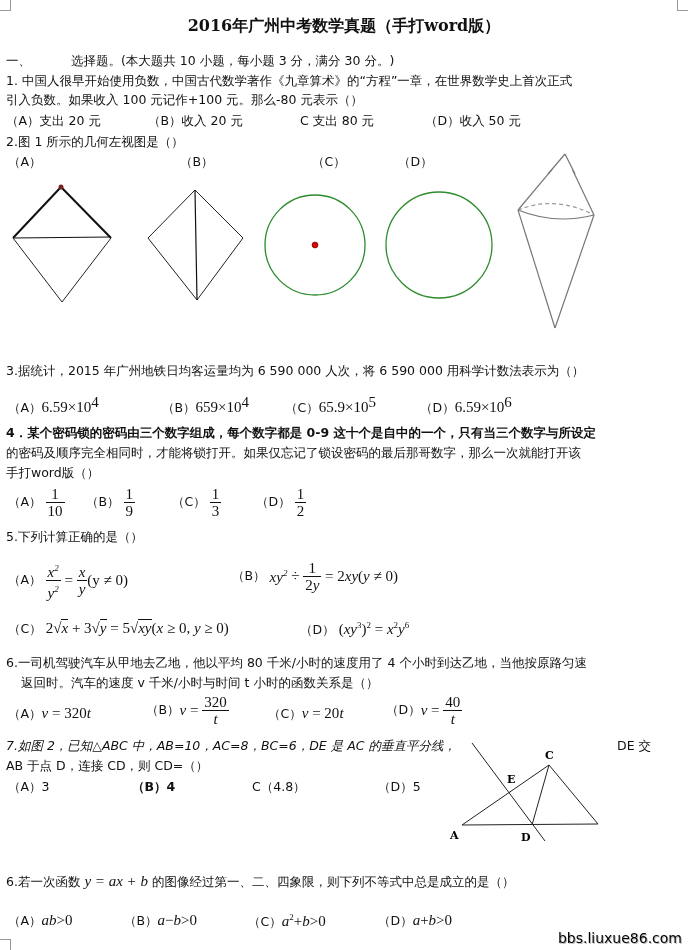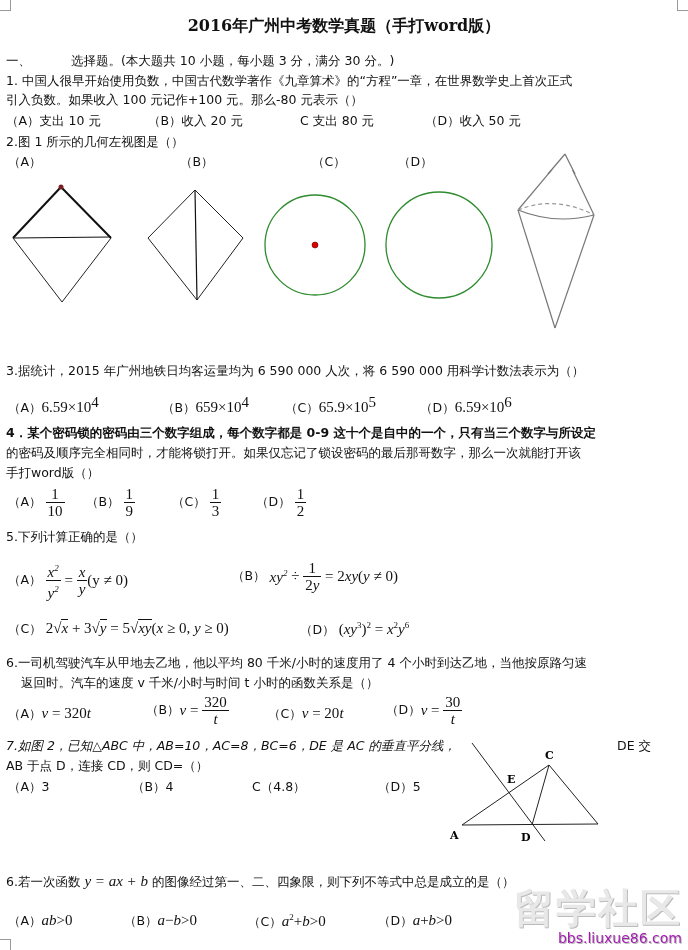--- a/index.html
+++ b/index.html
@@ -14,39 +14,39 @@
   .m { font-family: "Liberation Serif", "DejaVu Serif", serif; font-size: 15px; }
   .mi { font-family: "Liberation Serif", "DejaVu Serif", serif; font-style: italic; font-size: 15px; }
   .opt { position: absolute; white-space: nowrap; }
   .frac { display: inline-block; vertical-align: middle; text-align: center; font-family: "Liberation Serif", serif; font-size: 15px; line-height: 16px; }
   .frac .num { display: block; border-bottom: 1px solid #111; padding: 0 2px; }
   .frac .den { display: block; padding: 0 2px; }
   sup { font-size: 9px; }
   .corner { position: absolute; width: 10px; height: 10px; border-color: #999; border-style: solid; border-width: 0; }
   .wm { position: absolute; right: 6px; bottom: 4px; text-align: right; color: #e6e6e6; font-family: "DejaVu Sans", sans-serif; }
   .wm .big { font-size: 40px; font-weight: bold; letter-spacing: 2px; color: #e8e8e8; text-shadow: 1px 1px 0 #bbb, -1px -1px 0 #fff; line-height: 44px; }
-  .wm .small { font-size: 14px; color: #a21caf; text-shadow: 1px 1px 0 #bbb; }
+  .wm .small { font-size: 14px; color: #000000; text-shadow: 1px 1px 0 #bbb; }
 </style>
 </head>
 <body>
 
 <div class="corner" style="left:0;top:0;border-right-width:1px;border-bottom-width:1px;"></div>
 <div class="corner" style="right:0;top:0;border-left-width:1px;border-bottom-width:1px;"></div>
 <div class="corner" style="left:0;bottom:0;border-right-width:1px;border-top-width:1px;"></div>
 
 <div class="abs title">2016年广州中考数学真题（手打word版）</div>
 
 <div class="line" style="top:52px;">
   <span>一、</span>
   <span style="margin-left:36px;">选择题。(本大题共 10 小题，每小题 3 分，满分 30 分。)</span>
 </div>
 
 <div class="line" style="top:72px;">1.  中国人很早开始使用负数，中国古代数学著作《九章算术》的“方程”一章，在世界数学史上首次正式</div>
 <div class="line" style="top:91px;">    引入负数。如果收入 100 元记作+100 元。那么-80 元表示（）</div>
-<div class="opt" style="left:6px;top:113px;">（A）支出 10 元</div>
+<div class="opt" style="left:6px;top:113px;">（A）支出 20 元</div>
 <div class="opt" style="left:148px;top:113px;">（B）收入 20 元</div>
 <div class="opt" style="left:300px;top:113px;">C 支出 80 元</div>
 <div class="opt" style="left:425px;top:113px;">（D）收入 50 元</div>
 
 <div class="line" style="top:133px;">2.图 1 所示的几何左视图是（）</div>
 <div class="opt" style="left:8px;top:154px;">（A）</div>
 <div class="opt" style="left:180px;top:154px;">（B）</div>
 <div class="opt" style="left:312px;top:154px;">（C）</div>
 <div class="opt" style="left:398px;top:154px;">（D）</div>
 
@@ -148,28 +148,28 @@
 <div class="opt" style="left:8px;top:705px;">
   <span>（A）</span><span class="m"><i>v</i> = 320<i>t</i></span>
 </div>
 <div class="opt" style="left:146px;top:694px;">
   <span style="vertical-align:middle;">（B）</span><span class="m" style="vertical-align:middle;"><i>v</i> = </span><span class="frac"><span class="num m">320</span><span class="den mi">t</span></span>
 </div>
 <div class="opt" style="left:268px;top:705px;">
   <span>（C）</span><span class="m"><i>v</i> = 20<i>t</i></span>
 </div>
 <div class="opt" style="left:386px;top:694px;">
-  <span style="vertical-align:middle;">（D）</span><span class="m" style="vertical-align:middle;"><i>v</i> = </span><span class="frac"><span class="num m">30</span><span class="den mi">t</span></span>
+  <span style="vertical-align:middle;">（D）</span><span class="m" style="vertical-align:middle;"><i>v</i> = </span><span class="frac"><span class="num m">40</span><span class="den mi">t</span></span>
 </div>
 
 <div class="line" style="top:737px;font-style:italic;">7.如图 2，已知△ABC 中，AB=10，AC=8，BC=6，DE 是 AC 的垂直平分线，</div>
 <div class="abs" style="left:617px;top:737px;line-height:18px;">DE  交</div>
 <div class="line" style="top:757px;">AB 于点 D，连接 CD，则 CD=（）</div>
 <div class="opt" style="left:8px;top:779px;">（A）3</div>
-<div class="opt" style="left:132px;top:779px;">（B）4</div>
+<div class="opt" style="left:132px;top:779px;font-weight:bold;">（B）4</div>
 <div class="opt" style="left:252px;top:779px;">C（4.8）</div>
 <div class="opt" style="left:378px;top:779px;">（D）5</div>
 
 <svg class="abs" style="left:440px;top:735px;" width="180" height="115">
   <line x1="32" y1="8" x2="105" y2="106" stroke="#222" stroke-width="1"></line>
   <polygon points="22,90 109,30 158,89" fill="none" stroke="#222" stroke-width="1"></polygon>
   <line x1="109" y1="30" x2="92" y2="90" stroke="#222" stroke-width="1"></line>
   <text x="105" y="24" font-family="DejaVu Serif, serif" font-weight="bold" font-size="11">C</text>
   <text x="67" y="48" font-family="DejaVu Serif, serif" font-weight="bold" font-size="11">E</text>
   <text x="10" y="104" font-family="DejaVu Serif, serif" font-weight="bold" font-size="11">A</text>
@@ -188,15 +188,14 @@
   <span>（B）</span><span class="m"><i>a</i>−<i>b</i>&gt;0</span>
 </div>
 <div class="opt" style="left:248px;top:912px;">
   <span>（C）</span><span class="m"><i>a</i><sup>2</sup>+<i>b</i>&gt;0</span>
 </div>
 <div class="opt" style="left:378px;top:912px;">
   <span>（D）</span><span class="m"><i>a</i>+<i>b</i>&gt;0</span>
 </div>
 
 <div class="wm">
-  <div class="big">留学社区</div>
   <div class="small">bbs.liuxue86.com</div>
 </div>
 
 </body></html>

